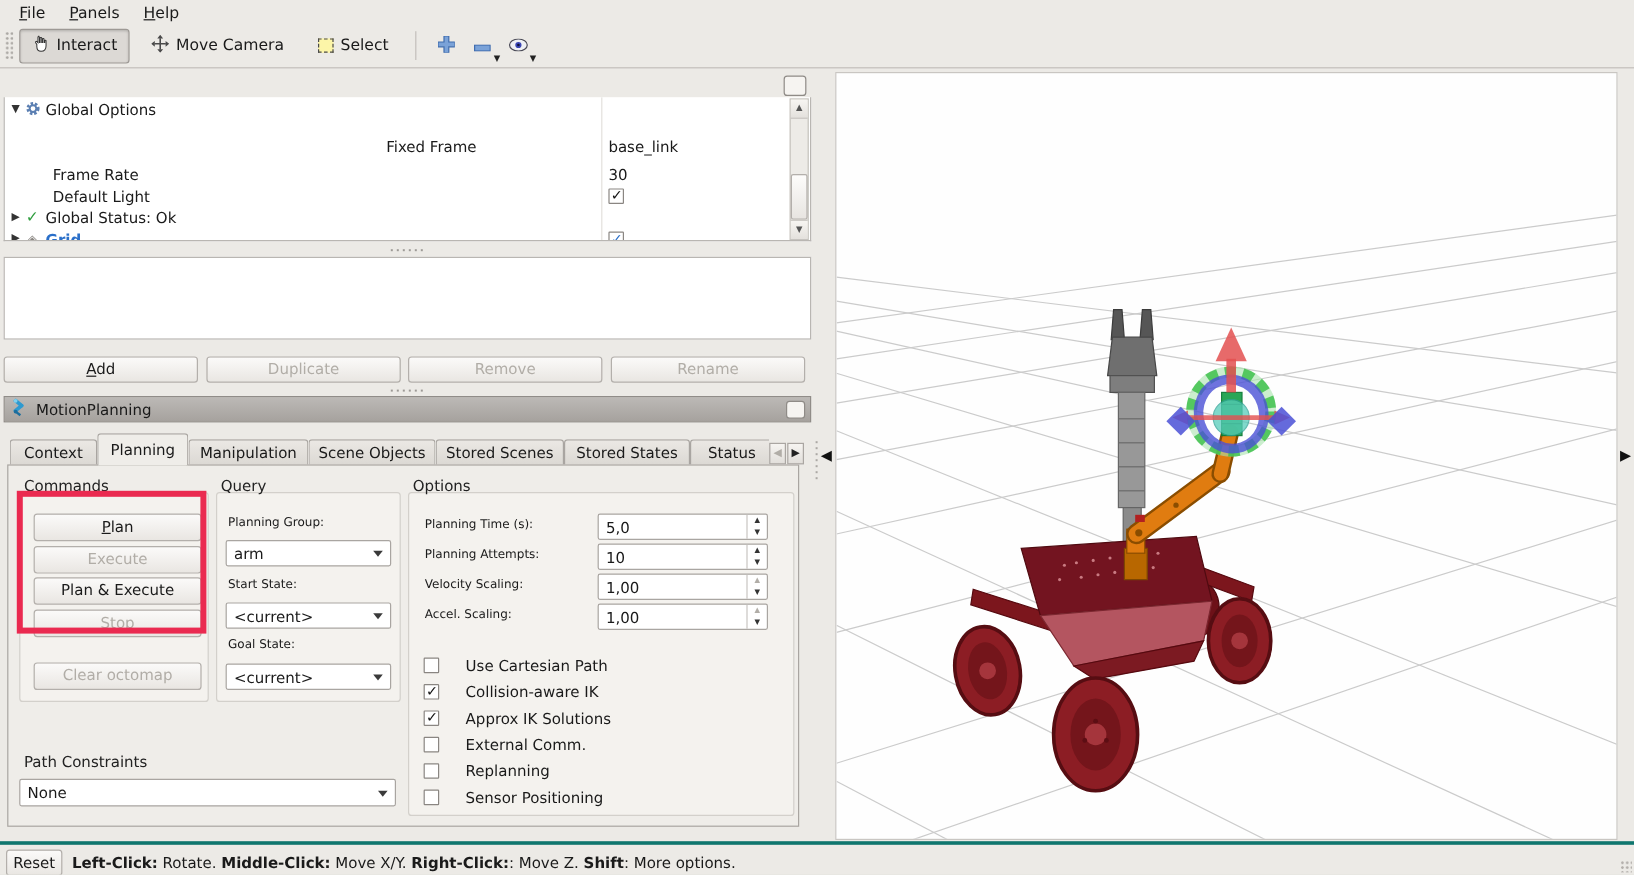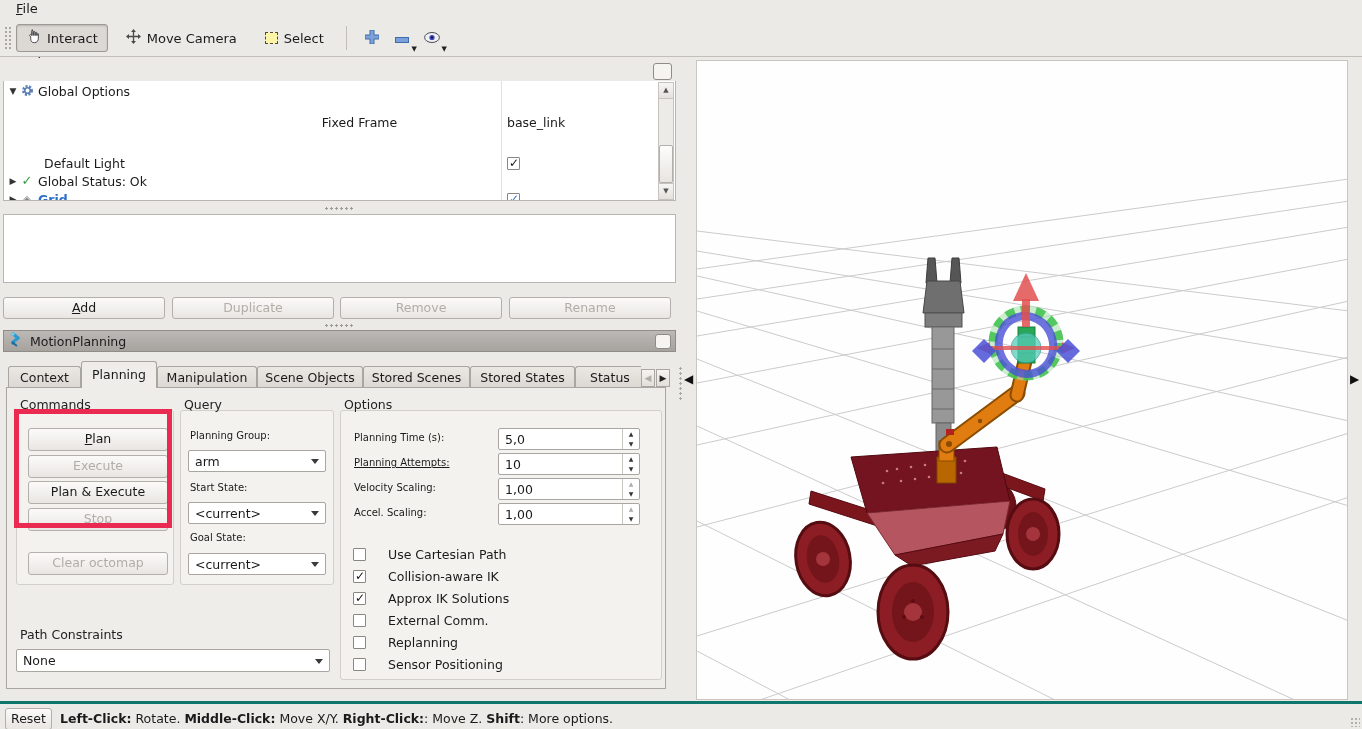--- a/index.html
+++ b/index.html
@@ -1,22 +1,22 @@
 <!DOCTYPE html>
 <html><head>
 <meta charset="utf-8">
 <style>
   html,body{margin:0;padding:0;}
   body{font-family:"DejaVu Sans","Liberation Sans",sans-serif;background:#d8d5d1;}
   #app{position:relative;width:1362px;height:729px;overflow:hidden;background:#eceae6;
        font-size:12.5px;color:#1a1a1a;-webkit-font-smoothing:antialiased;}
 
   
-  #menubar{position:absolute;left:0;top:0;width:100%;height:20px;display:flex;align-items:flex-start;
-           padding-left:8px;gap:4px;background:#eceae6;box-sizing:border-box;flex-direction:column;}
+  #menubar{position:absolute;left:0;top:0;width:100%;height:20px;display:flex;align-items:flex-end;
+           padding-left:8px;gap:4px;background:#eceae6;box-sizing:border-box;}
   .menu-item{display:inline-block;padding:1px 8px;font-size:13px;}
   .menu-item::first-letter{text-decoration:underline;}
 
   
   #toolbar{position:absolute;left:0;top:20px;width:100%;height:37px;border-bottom:1px solid #c2bfbb;
            display:flex;align-items:center;box-sizing:border-box;background:#eceae6;}
   .tb-handle{width:7px;height:24px;margin:0 5px 0 4px;
              background-image:radial-gradient(#aba8a4 1px,transparent 1.2px);background-size:4px 4px;}
   .tb-btn{display:flex;align-items:center;gap:6px;padding:4px 9px;margin-right:8px;border-radius:3px;
           position:relative;font-size:13px;border:1px solid transparent;}
@@ -185,20 +185,24 @@
       </span>
       <span class="tlabel">Global Options</span>
     </div>
 
     <div class="trow" style="top:32px;justify-content:center;">
       <span class="tlabel" style="margin-left:40px;">Fixed Frame</span>
       <span class="tval">base_link</span>
     </div>
 
 
+    <div class="trow" style="top:55px;">
+      <span class="tlabel" style="margin-left:40px;">Frame Rate</span>
+      <span class="tval">30</span>
+    </div>
 
     <div class="trow" style="top:73px;">
       <span class="tlabel" style="margin-left:40px;">Default Light</span>
       <span class="tval">
           <span class="cb checked"></span>
         </span>
     </div>
 
     <div class="trow" style="top:91px;">
       <span class="exp">▶</span>
@@ -289,21 +293,21 @@
   <div class="gbox" style="left:340px;top:410px;width:322px;height:270px;"></div>
 
   <div class="flabel" style="left:354px;top:432px;">Planning Time (s):</div>
   <div class="spin" style="left:498px;top:428px;">
     <span>5,0</span>
     <span class="spin-btns">
         <span class="su">▲</span>
         <span class="sd">▼</span>
       </span>
   </div>
-  <div class="flabel" style="left:354px;top:457px;text-decoration:underline;">Planning Attempts:</div>
+  <div class="flabel" style="left:354px;top:457px;">Planning Attempts:</div>
   <div class="spin" style="left:498px;top:453px;">
     <span>10</span>
     <span class="spin-btns">
         <span class="su">▲</span>
         <span class="sd">▼</span>
       </span>
   </div>
   <div class="flabel" style="left:354px;top:482px;">Velocity Scaling:</div>
   <div class="spin" style="left:498px;top:478px;">
     <span>1,00</span>

